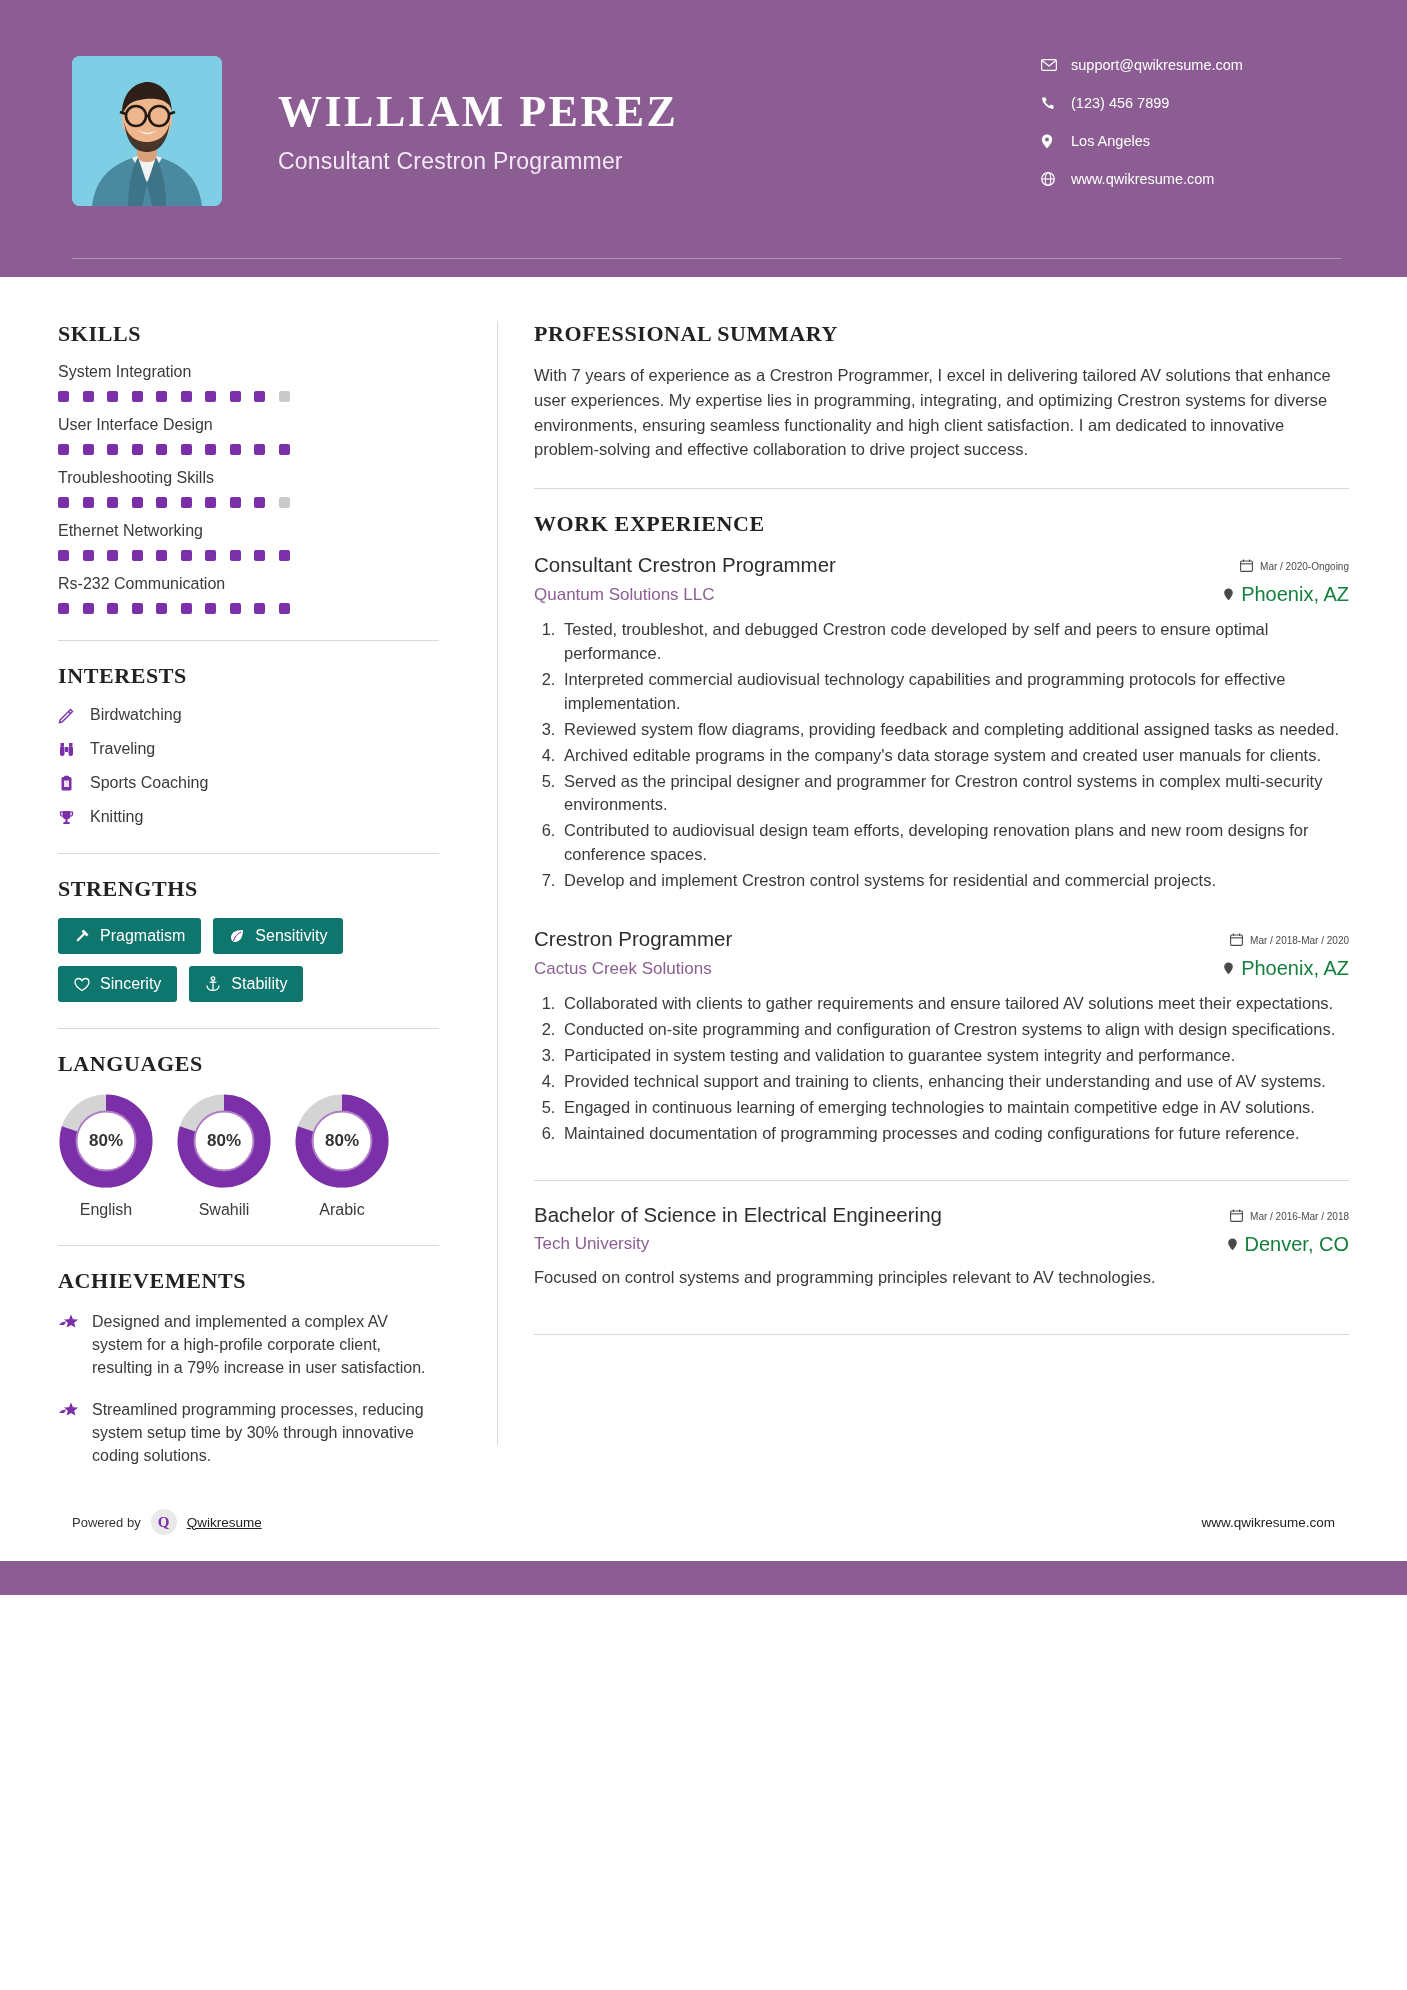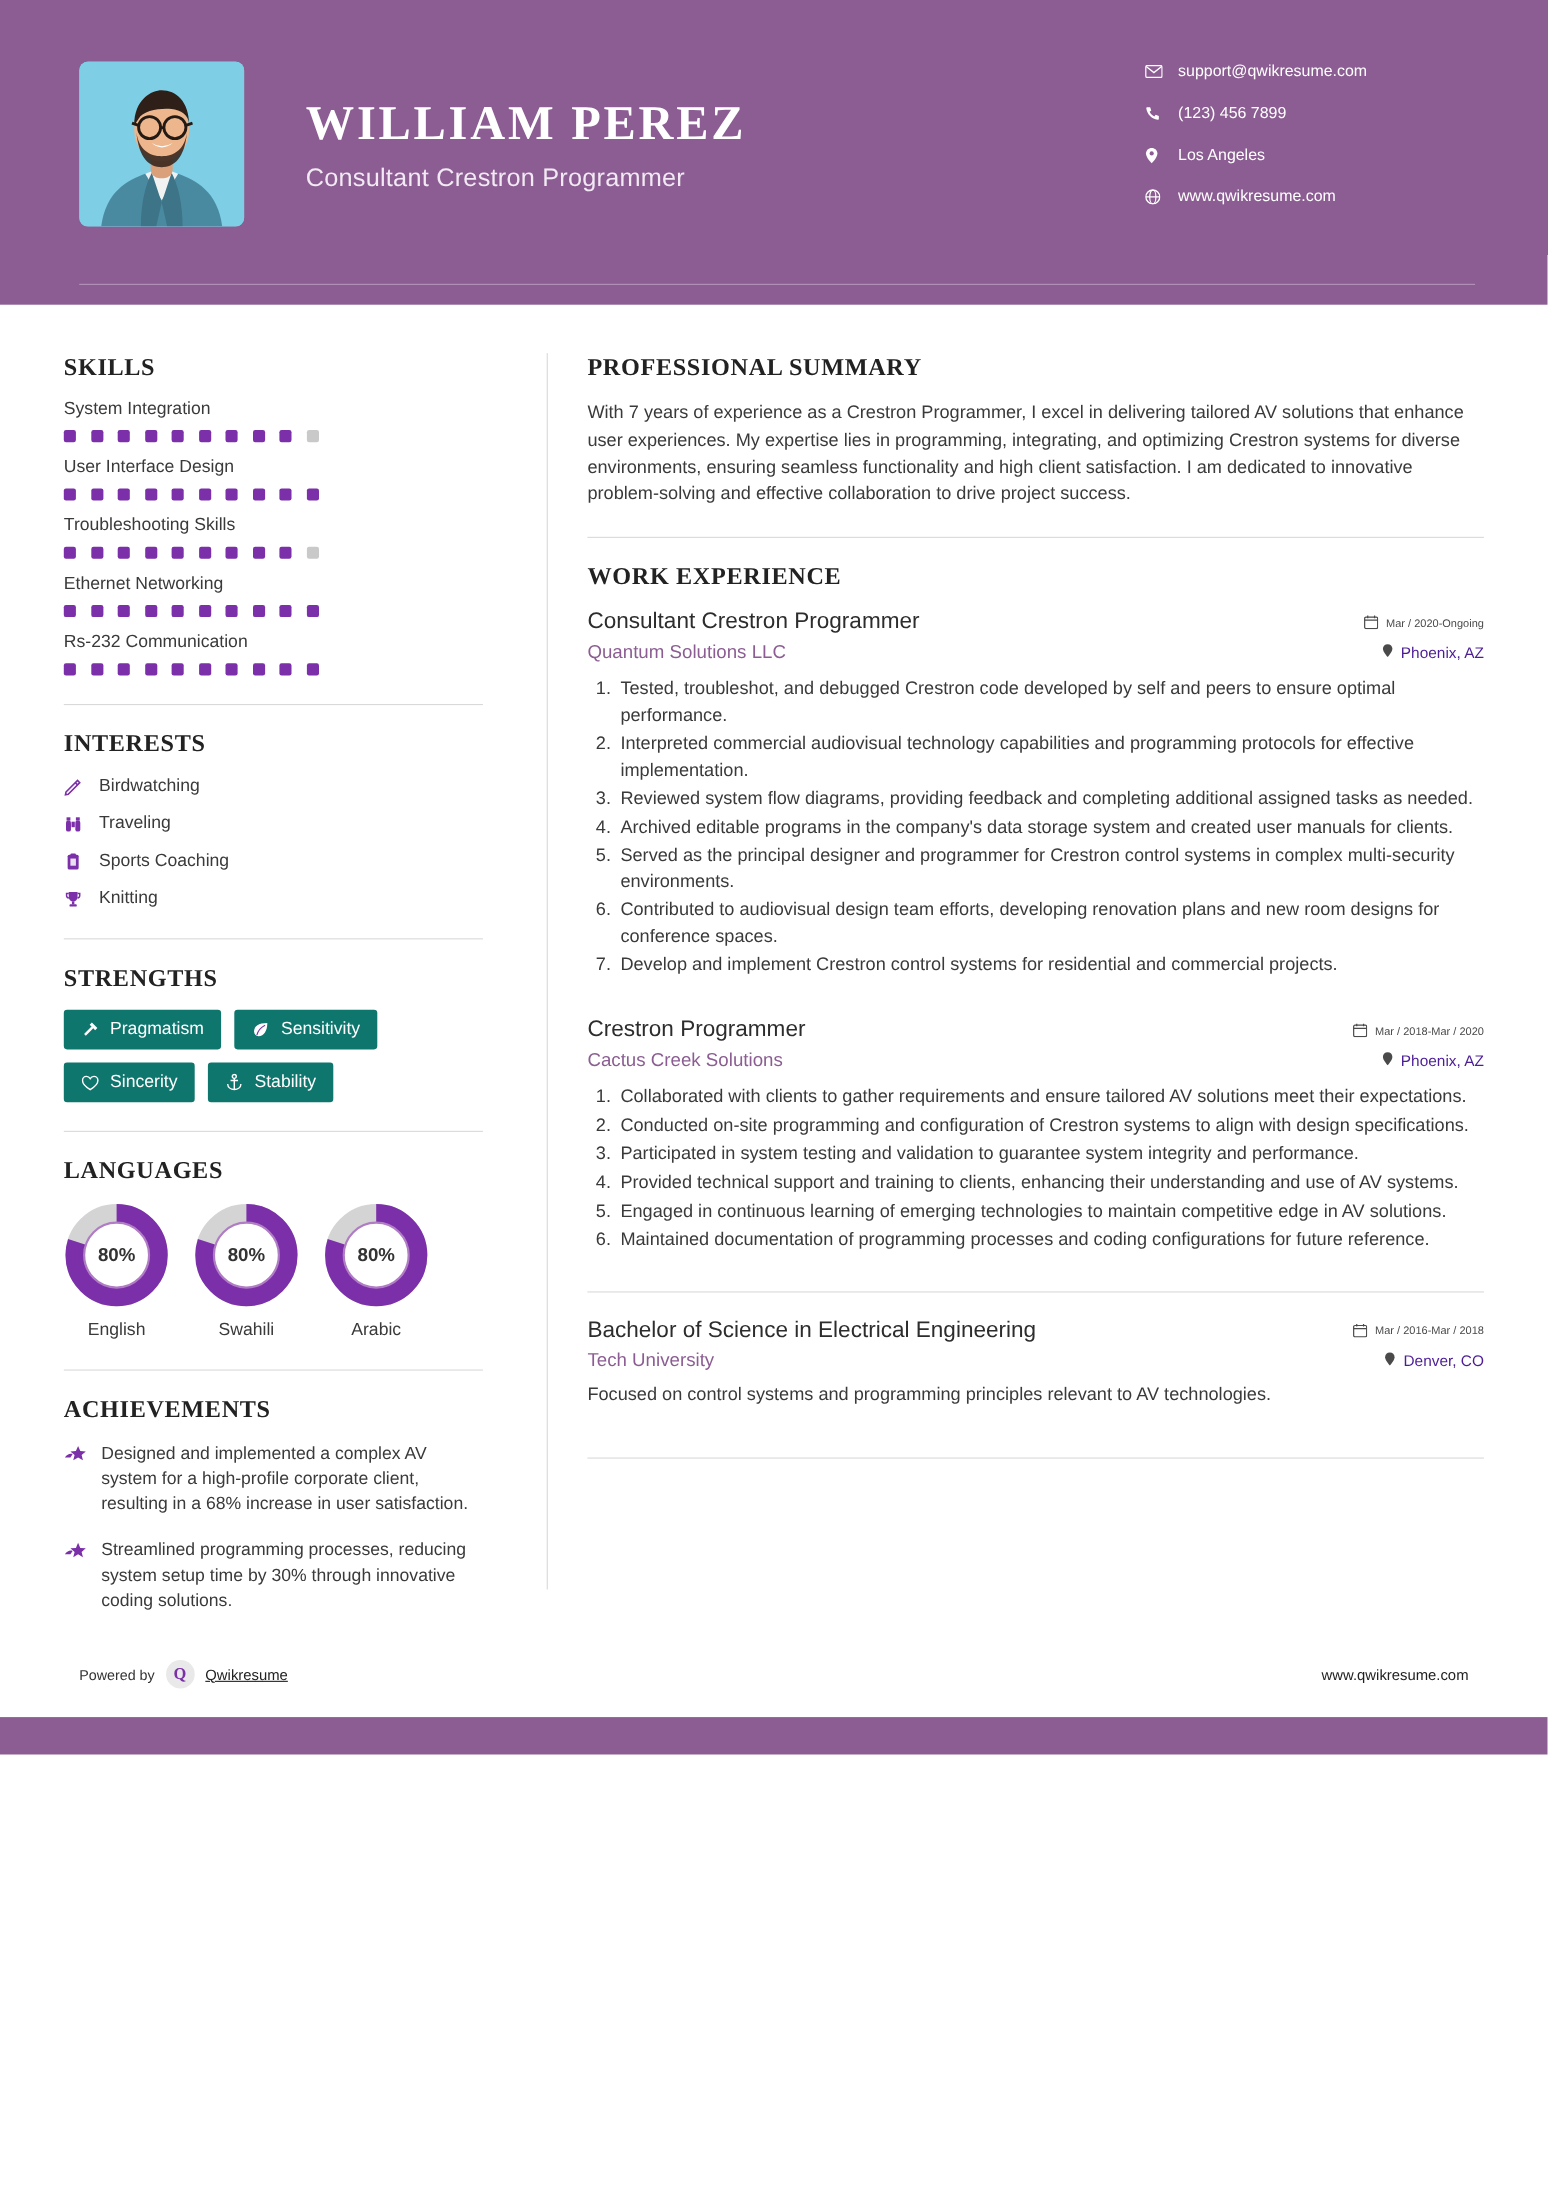--- a/index.html
+++ b/index.html
@@ -167,21 +167,21 @@
   .ach .at { font-size: 16px; line-height: 1.45; color:#3a3a3a; margin-left: 8px; }
 
   
   .summary { font-size: 16.5px; line-height: 1.5; color:#3a3a3a; }
   .job { margin-bottom: 4px; }
   .job-head { display:flex; justify-content:space-between; align-items:flex-start; }
   .job-role { font-size: 20.5px; color:#2d2d2d; }
   .job-meta { font-size: 10px; color:#4a4a4a; display:flex; align-items:center; gap:7px; white-space:nowrap; padding-top:6px;}
   .job-sub { display:flex; justify-content:space-between; align-items:center; margin-top: 6px; }
   .job-company { font-size: 17px; color:#8b5d92; }
-  .job-loc { font-size: 14px; color:#4c1d95; display:flex; align-items:center; gap:7px; white-space:nowrap; }
+  .job-loc { font-size: 20px; color:#15803d; display:flex; align-items:center; gap:7px; white-space:nowrap; }
   ol.bullets { margin: 12px 0 0 0; padding-left: 26px; }
   ol.bullets li { font-size: 16.5px; line-height: 1.45; color:#3a3a3a; margin-bottom: 2px; padding-left: 4px; }
   .edu-desc { font-size: 16.5px; line-height:1.45; color:#3a3a3a; margin-top: 10px; }
 
   
   .footer {
     display:flex;
     align-items:center;
     justify-content:space-between;
     padding: 14px 72px 26px 72px;
@@ -502,21 +502,21 @@
 
       <h2 class="sec-title">ACHIEVEMENTS</h2>
       <div>
         <div class="ach">
           <span class="ai">
             <svg width="22" height="20" viewBox="0 0 22 20">
                 <path d="M1 12 C3 9 6 8 8 9 L6 12 Z" fill="#7b2fa8"></path>
                 <path d="M13 1.5 L15 6.2 L20 6.6 L16.2 9.8 L17.4 14.6 L13 12 L8.6 14.6 L9.8 9.8 L6 6.6 L11 6.2 Z" fill="#7b2fa8"></path>
               </svg>
           </span>
-          <span class="at">Designed and implemented a complex AV system for a high-profile corporate client, resulting in a 68% increase in user satisfaction.</span>
+          <span class="at">Designed and implemented a complex AV system for a high-profile corporate client, resulting in a 79% increase in user satisfaction.</span>
         </div>
         <div class="ach">
           <span class="ai">
             <svg width="22" height="20" viewBox="0 0 22 20">
                 <path d="M1 12 C3 9 6 8 8 9 L6 12 Z" fill="#7b2fa8"></path>
                 <path d="M13 1.5 L15 6.2 L20 6.6 L16.2 9.8 L17.4 14.6 L13 12 L8.6 14.6 L9.8 9.8 L6 6.6 L11 6.2 Z" fill="#7b2fa8"></path>
               </svg>
           </span>
           <span class="at">Streamlined programming processes, reducing system setup time by 30% through innovative coding solutions.</span>
         </div>

